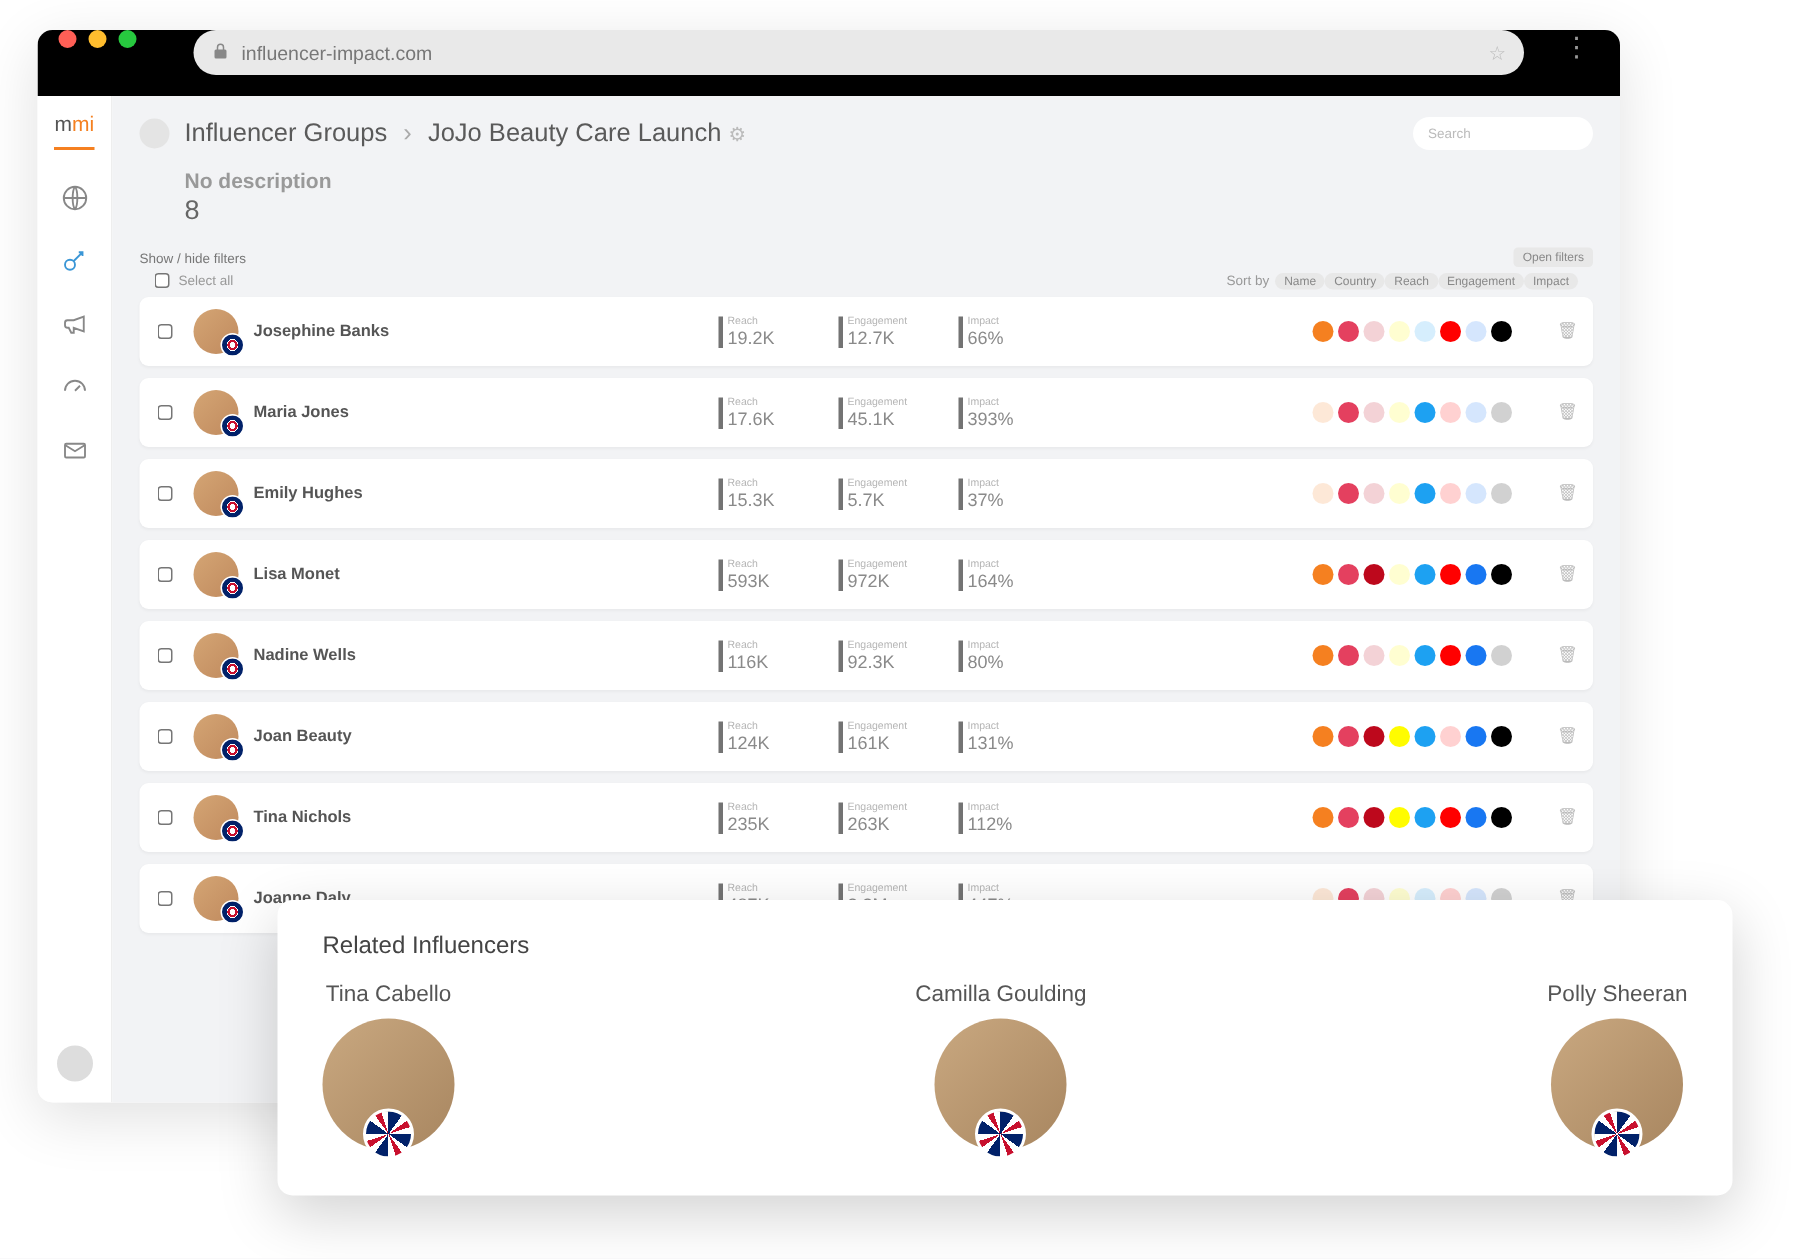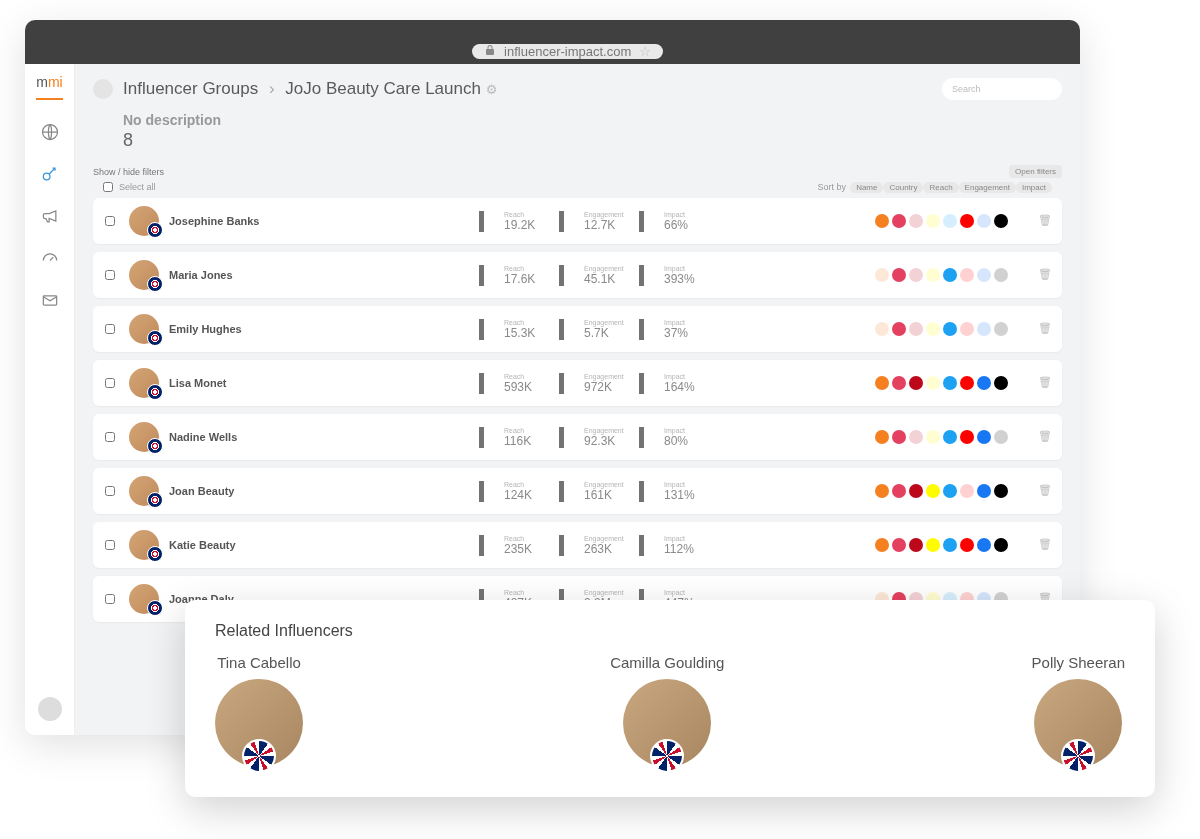--- a/index.html
+++ b/index.html
@@ -1,19 +1,19 @@
 <!DOCTYPE html>
 <html><head>
 <meta charset="utf-8">
 <style>
 * { box-sizing: border-box; margin: 0; padding: 0; }
 body { font-family: -apple-system, BlinkMacSystemFont, "Segoe UI", Arial, sans-serif; background: #fff; width: 1200px; height: 839px; position: relative; }
 
 .browser-chrome { position: absolute; top: 20px; left: 25px; width: 1055px; height: 715px; background: #fff; border-radius: 10px; box-shadow: 0 10px 40px rgba(0,0,0,0.12); overflow: hidden; }
-.title-bar { height: 44px; background: #404040; display: flex; align-items: center; padding: 0 14px; gap: 8px; flex-direction: column; }
+.title-bar { height: 44px; background: #000000; display: flex; align-items: flex-start; padding: 0 14px; gap: 8px; }
 .traffic { width: 12px; height: 12px; border-radius: 50%; }
 .traffic.red { background: #ff5f56; }
 .traffic.yellow { background: #ffbd2e; }
 .traffic.green { background: #27c93f; }
 .url-bar { flex: 1; margin-left: 30px; height: 30px; background: #e9e9e9; border-radius: 15px; display: flex; align-items: center; padding: 0 12px; color: #777; font-size: 13px; gap: 8px; }
 .url-bar .star { margin-left: auto; color: #bbb; }
 .dots-menu { margin-left: 12px; color: #999; font-size: 18px; padding: 0 6px; }
 
 .app { position: absolute; top: 44px; left: 0; right: 0; bottom: 0; display: flex; }
 .sidebar { width: 50px; background: #fff; border-right: 1px solid #eee; display: flex; flex-direction: column; align-items: center; padding-top: 10px; gap: 22px; }
@@ -42,21 +42,21 @@
 .sort-chip { background: #e8e8e8; padding: 1px 6px; border-radius: 8px; font-size: 8px; color: #888; cursor: pointer; }
 
 .rows { display: flex; flex-direction: column; gap: 8px; }
 .row { background: #fff; border-radius: 6px; height: 46px; display: flex; align-items: center; padding: 0 12px; box-shadow: 0 1px 2px rgba(0,0,0,0.04); }
 .row input[type=checkbox] { width: 10px; height: 10px; margin-right: 14px; accent-color: #ccc; }
 .avatar-wrap { position: relative; margin-right: 10px; }
 .avatar { width: 30px; height: 30px; border-radius: 50%; background: linear-gradient(135deg,#d4a574,#c08a5e); }
 .flag-badge { position: absolute; right: -4px; bottom: -2px; width: 16px; height: 16px; border-radius: 50%; background: radial-gradient(circle at center, #fff 20%, #c8102e 20% 35%, #fff 35% 40%, #012169 40% 100%); border: 1px solid #fff; }
 .name { font-size: 11px; font-weight: 600; color: #555; width: 310px; }
 
-.stat { border-left: 5px solid #737373; padding: 0 20px; width: 80px; }
+.stat { border-left: 3px solid #737373; padding: 0 3px; width: 80px; }
 .stat-label { font-size: 7px; color: #b5b5b5; }
 .stat-val { font-size: 12px; color: #8a8a8a; font-weight: 400; }
 
 .socials { margin-left: auto; display: flex; gap: 3px; padding-right: 30px; }
 .soc { width: 14px; height: 14px; border-radius: 50%; }
 .trash { width: 12px; height: 14px; color: #bbb; font-size: 11px; cursor: pointer; }
 
 
 .c-blog{background:#f58020}.c-insta{background:#e4405f}.c-pin{background:#bd081c}.c-snap{background:#fffc00}.c-tw{background:#1da1f2}.c-yt{background:#ff0000}.c-fb{background:#1877f2}.c-tik{background:#000}
 .muted{opacity:0.18}
@@ -344,21 +344,21 @@
               <div class="soc c-tik "></div>
     </div>
     <div class="trash">🗑</div>
   </div>
           <div class="row">
     <input type="checkbox" style="">
     <div class="avatar-wrap">
       <div class="avatar"></div>
       <div class="flag-badge"></div>
     </div>
-    <div class="name">Katie Beauty</div>
+    <div class="name">Tina Nichols</div>
     <div class="stat">
               <div class="stat-label">Reach</div>
               <div class="stat-val">235K</div>
             </div>
     <div class="stat">
               <div class="stat-label">Engagement</div>
               <div class="stat-val">263K</div>
             </div>
     <div class="stat">
               <div class="stat-label">Impact</div>

